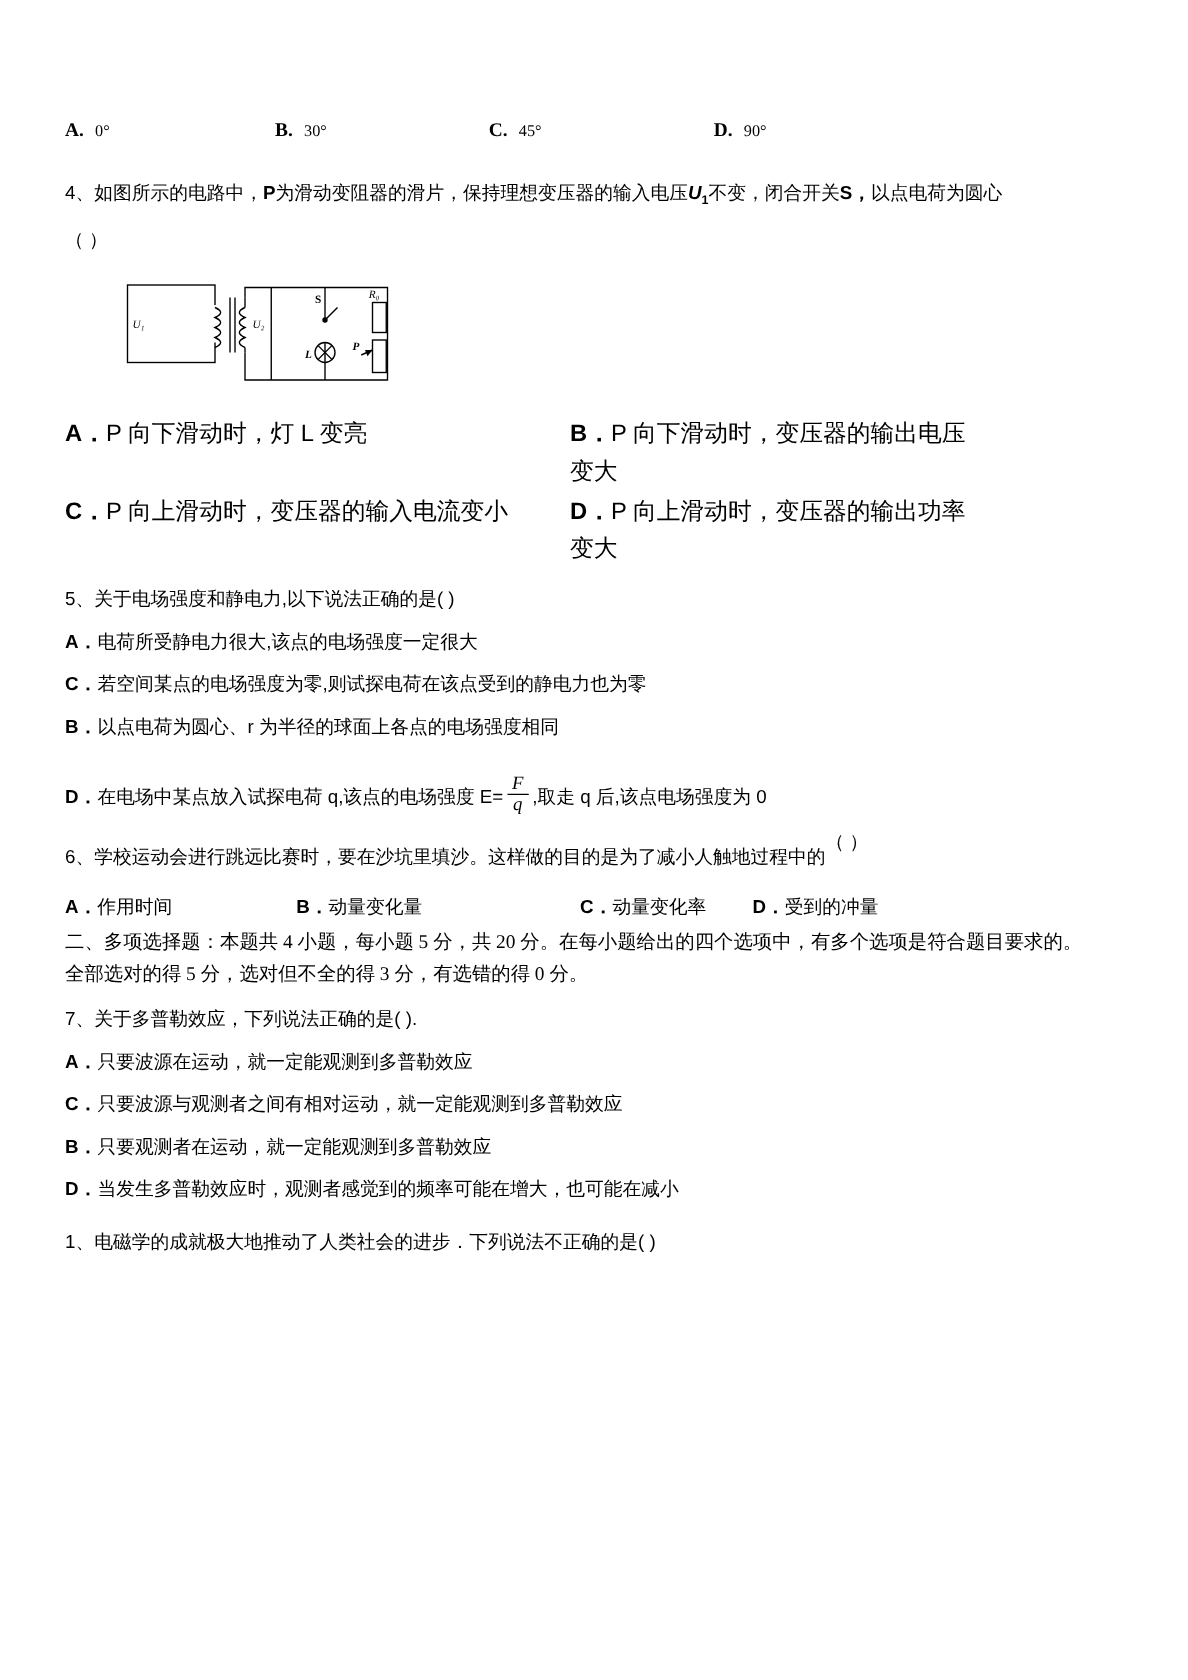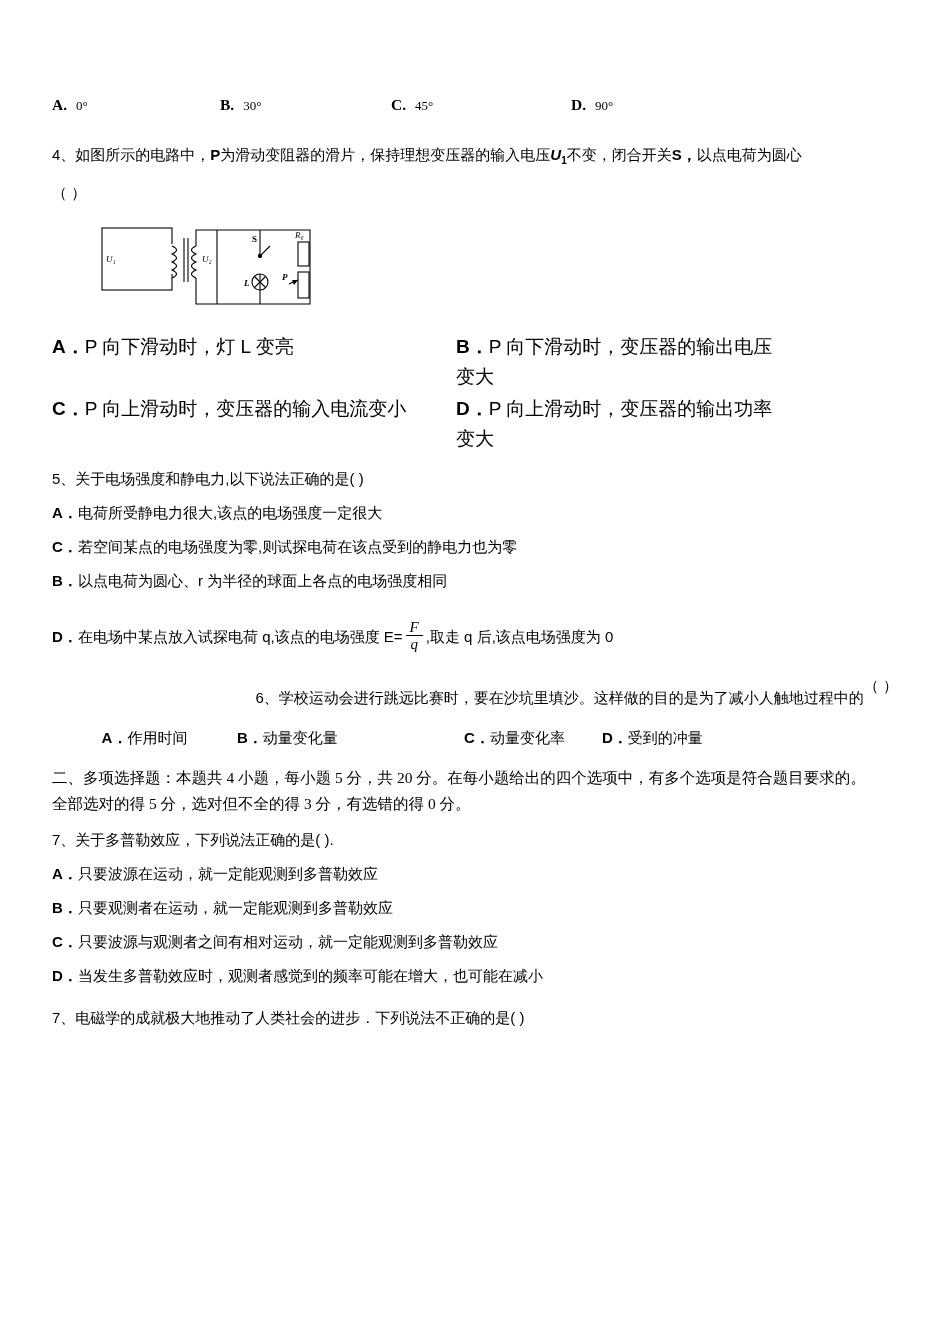--- a/index.html
+++ b/index.html
@@ -105,33 +105,33 @@
     border-top: 1px solid #000;
     padding: 0 4px;
   }
 
   .spaced-row {
     display: flex;
     font-family: "Liberation Sans", sans-serif;
     font-size: 15px;
     line-height: 30px;
   }
-  .spaced-row .s1 { width: 185px; text-align: center; }
+  .spaced-row .s1 { width: 185px; }
   .spaced-row .s2 { width: 190px; }
   .spaced-row .s3 { width: 175px; text-align: center; }
 
   .section-note {
     font-family: "Liberation Serif", serif;
     font-size: 15.5px;
     line-height: 26px;
-    margin: 12px 0 8px 0;
+    margin: 0 0 8px 0;
   }
 
   .mt-small { margin-top: 10px; }
-  .mt-big { margin-top: 28px; text-align: right; }
+  .mt-big { margin-top: 16px; }
 
   .hang-paren {
     position: relative;
     display: inline-block;
     top: -12px;
     font-family: "Liberation Sans", sans-serif;
     font-size: 15px;
   }
   .sub { font-size: 10px; vertical-align: sub; }
 </style>
@@ -266,25 +266,25 @@
     <div class="section-note">
       <div>二、多项选择题：本题共 4 小题，每小题 5 分，共 20 分。在每小题给出的四个选项中，有多个选项是符合题目要求的。</div>
       <div>全部选对的得 5 分，选对但不全的得 3 分，有选错的得 0 分。</div>
     </div>
 
     <div class="q-line">7、关于多普勒效应，下列说法正确的是(          ).</div>
     <div class="choice-block">
       <span class="lbl">A．</span><span>只要波源在运动，就一定能观测到多普勒效应</span>
     </div>
     <div class="choice-block">
+      <span class="lbl">C．</span><span>只要波源与观测者之间有相对运动，就一定能观测到多普勒效应</span>
+    </div>
+    <div class="choice-block">
       <span class="lbl">B．</span><span>只要观测者在运动，就一定能观测到多普勒效应</span>
     </div>
     <div class="choice-block">
-      <span class="lbl">C．</span><span>只要波源与观测者之间有相对运动，就一定能观测到多普勒效应</span>
-    </div>
-    <div class="choice-block">
       <span class="lbl">D．</span><span>当发生多普勒效应时，观测者感觉到的频率可能在增大，也可能在减小</span>
     </div>
 
-    <div class="q-line mt-small">7、电磁学的成就极大地推动了人类社会的进步．下列说法不正确的是(          )</div>
+    <div class="q-line mt-small">1、电磁学的成就极大地推动了人类社会的进步．下列说法不正确的是(          )</div>
 
   </div>
 </div>
 
 </body></html>

